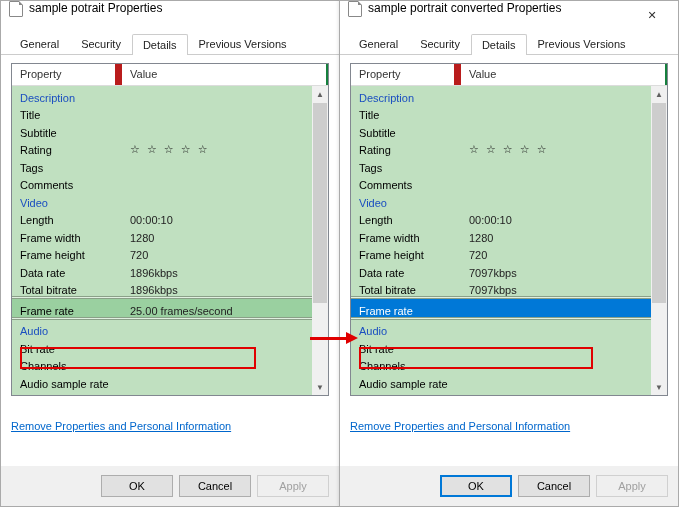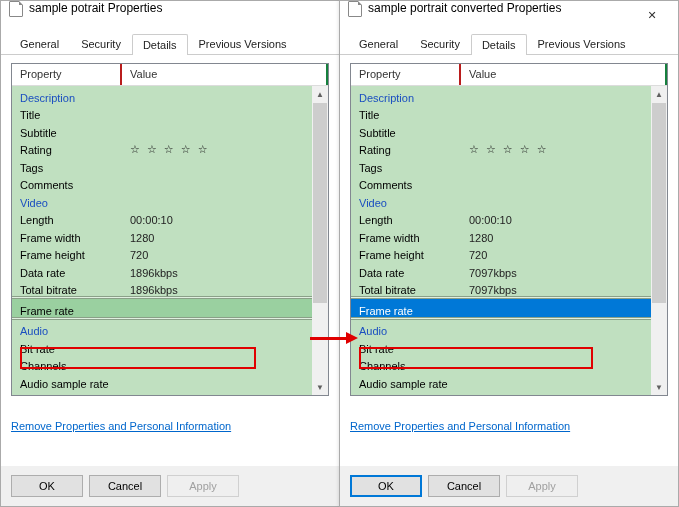--- a/index.html
+++ b/index.html
@@ -12,41 +12,41 @@
 .doc-icon:before{content:'';position:absolute;right:-1px;top:-1px;border-top:4px solid #fff;border-left:4px solid #888}
 .title{font-size:12px;color:#000;flex:1}
 .close-btn{width:44px;height:28px;display:flex;align-items:center;justify-content:center;font-size:14px;color:#333;cursor:pointer}
 .tabs{display:flex;border-bottom:1px solid #ccc;padding:2px 8px 0 8px;height:24px}
 .tab{padding:4px 10px;font-size:11px;color:#222;cursor:pointer;border:1px solid transparent;border-bottom:none}
 .tab.active{border-color:#ccc;background:#fff;position:relative;top:1px;border-radius:2px 2px 0 0}
 .content{padding:8px 10px 4px 10px;height:398px}
 .proplist{border:1px solid #828790;height:333px;background:#fff;position:relative}
 .colhead{display:flex;background:#fff;border-bottom:1px solid #dcdcdc;height:22px}
 .colhead>div{padding:4px 8px;font-size:11px;color:#333}
-.colhead>div:first-child{width:110px;border-right:2px solid #b91c1c}
+.colhead>div:first-child{width:110px;border-right:7px solid #b91c1c}
 .colhead>div:nth-child(2){flex:1;border-right:2px solid #15803d}
 .rows{position:absolute;top:22px;left:0;right:16px;bottom:0;overflow:hidden;background:#c0e0c0}
 .row{display:flex;height:17.5px;align-items:flex-end}
 .row>div{padding:0 8px;font-size:11px}
 .row>div:first-child{width:110px}
 .row.group>div{color:#1a4ec0;font-weight:400;padding-top:3px}
 .row .val{color:#222}
 .row.hl{background:#9ad0a0}
 .row.sel{background:#0078d7;color:#fff}
 .row.sel>div,.row.sel .val{color:#fff}
 .redbox{position:absolute;border:2px solid #e00000;pointer-events:none}
 .dialog.left .redbox{left:8px;width:236px;top:283px;height:22px}
 .dialog.right .redbox{left:8px;width:234px;top:283px;height:22px}
 .scrollbar{position:absolute;right:0;top:22px;bottom:0;width:16px;background:#f0f0f0}
 .sb-up,.sb-down{position:absolute;width:16px;height:16px;background:#f0f0f0;display:flex;align-items:center;justify-content:center;color:#606060;font-size:8px}
 .sb-up{top:0}.sb-down{bottom:0}
 .sb-thumb{position:absolute;width:14px;left:1px;top:17px;height:200px;background:#cdcdcd}
 .stars{color:#999;font-size:11px;letter-spacing:2px}
 .link{color:#0066cc;text-decoration:underline;font-size:11px;cursor:pointer;display:inline-block;margin-top:24px}
-.footer{position:absolute;bottom:0;left:0;right:0;height:40px;display:flex;justify-content:flex-start;align-items:center;padding:0 10px;border-top:0;gap:6px;background:#f0f0f0}
+.footer{position:absolute;bottom:0;left:0;right:0;height:40px;display:flex;justify-content:flex-end;align-items:center;padding:0 10px;border-top:0;gap:6px;background:#f0f0f0}
 .btn{min-width:72px;height:22px;padding:0 10px;font-size:11px;background:#e1e1e1;border:1px solid #adadad;cursor:pointer}
 .btn.primary{border:2px solid #0078d7;background:#e1e1e1;padding:0 9px;height:22px}
 .btn.disabled{color:#a0a0a0;border-color:#d0d0d0;background:#efefef}
 .arrow{position:absolute;left:310px;top:332px;z-index:3;width:48px;height:12px;pointer-events:none}
 .arrow-line{position:absolute;left:0;top:5px;width:36px;height:3px;background:#e00000}
 .arrow-head{position:absolute;right:0;top:0;width:0;height:0;border-top:6px solid transparent;border-bottom:6px solid transparent;border-left:12px solid #e00000}
 .divider{height:3px;background:#e0f0e0;border-top:1px solid #8aa088;border-bottom:1px solid #8aa088}
 </style>
 </head>
 <body>
@@ -111,20 +111,21 @@
             <div>Data rate</div>
             <div class="val">1896kbps</div>
           </div>
         <div class="row">
             <div>Total bitrate</div>
             <div class="val">1896kbps</div>
           </div>
         <div class="divider"></div>
         <div class="row hl">
             <div>Frame rate</div>
+            <div class="val">25.00 frames/second</div>
           </div>
         <div class="divider"></div>
         <div class="row group">
             <div>Audio</div>
           </div>
         <div class="row">
             <div>Bit rate</div>
             <div class="val"></div>
           </div>
         <div class="row">

